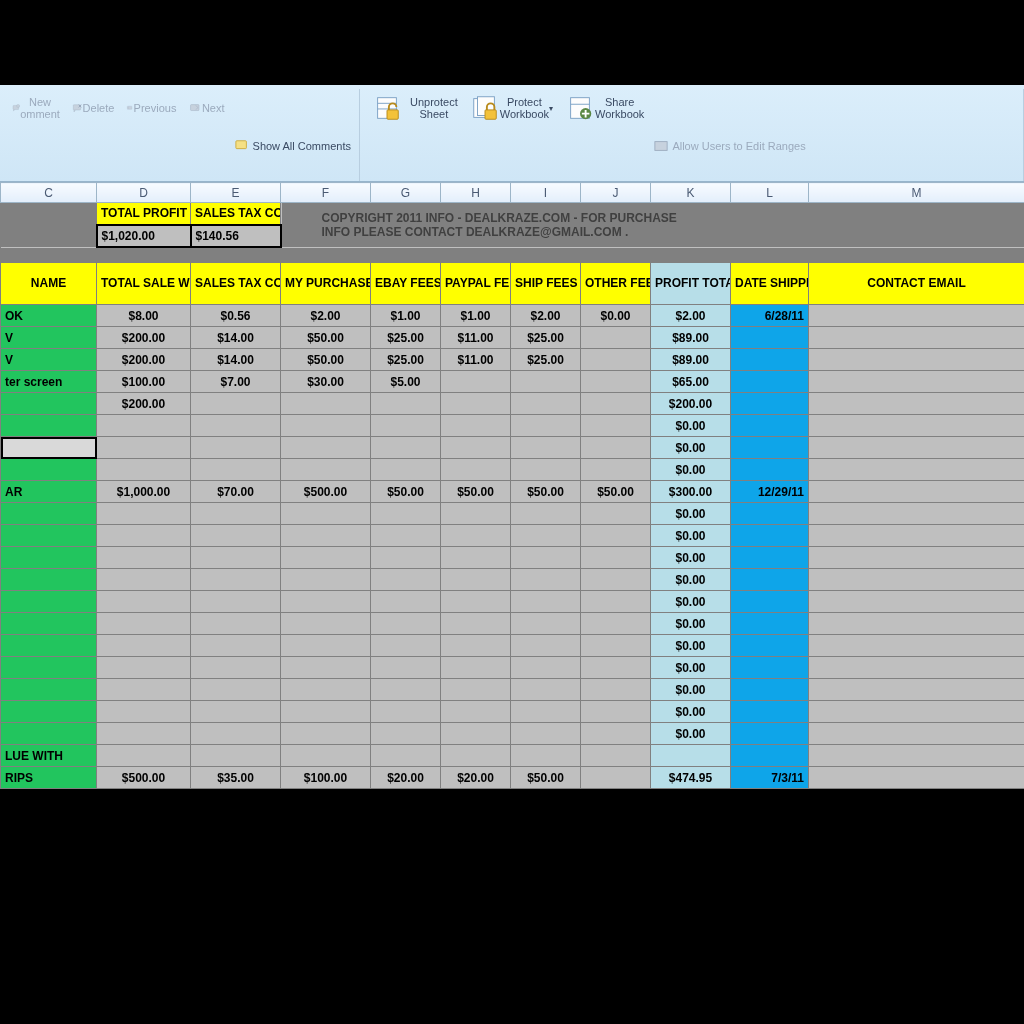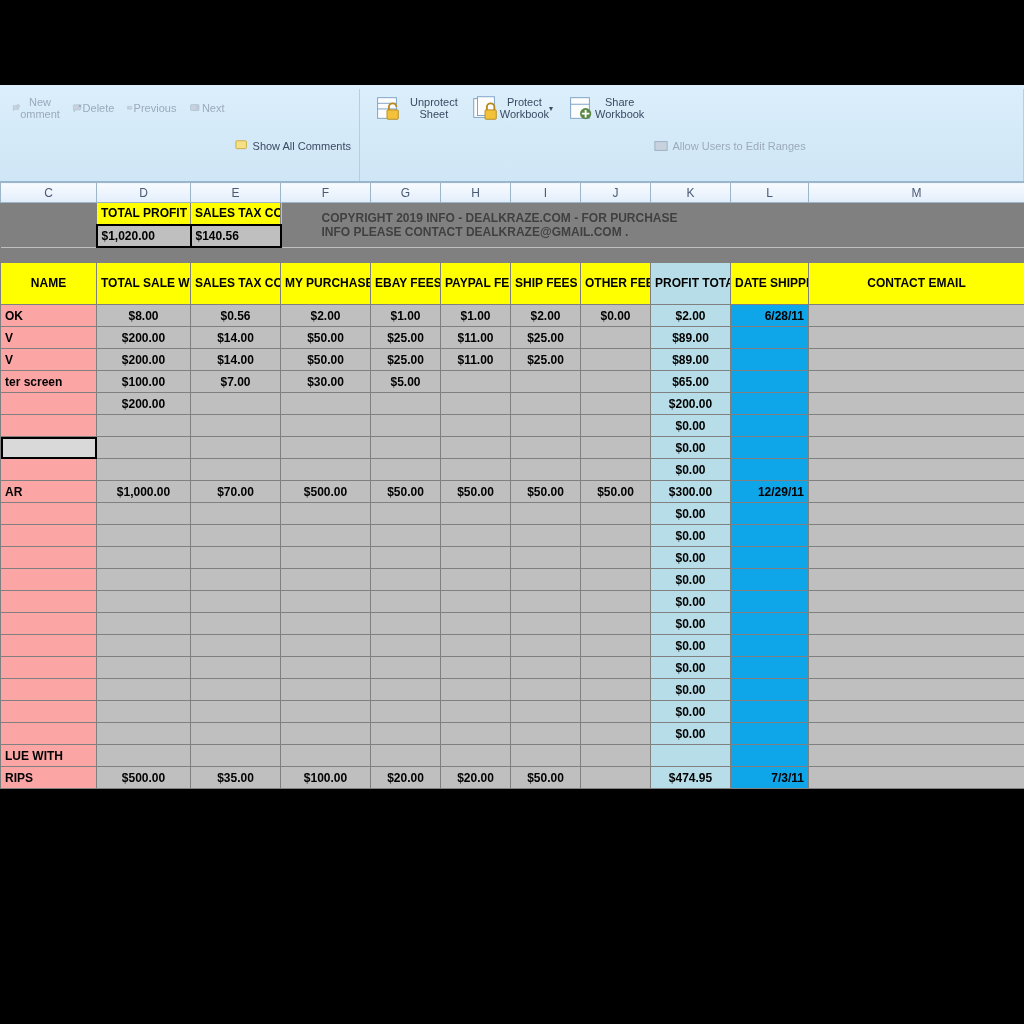--- a/index.html
+++ b/index.html
@@ -109,21 +109,21 @@
     text-align:center;
     font-size:11px;
     line-height:1.05;
     color:#000;
     padding:2px 2px;
     height:42px !important;
     white-space:normal;
   }
   .profitcol { background:#b7dee8 !important; text-align:center; font-weight:bold;}
   td.num { text-align:center; font-weight:bold; background:#bfbfbf;}
-  td.name { text-align:left; font-weight:bold; background:#fca5a5;}
+  td.name { text-align:left; font-weight:bold; background:#22c55e;}
   td.email { background:#bfbfbf;}
   td.date  { background:#0ea5e9; text-align:right; font-weight:bold;}
   .selected-cell { outline:2px solid #000; outline-offset:-2px; background:#d9d9d9 !important;}
 
   
   .cC{width:96px;} .cD{width:94px;} .cE{width:90px;} .cF{width:90px;}
   .cG{width:70px;} .cH{width:70px;} .cI{width:70px;} .cJ{width:70px;}
   .cK{width:80px;} .cL{width:78px;} .cM{width:216px;}
 
 </style>
@@ -267,21 +267,21 @@
           <th>M</th>
         </tr>
       </thead>
       <tbody id="tbody">
 
         <tr>
           <td style="background:#808080;border:1px solid #808080;"></td>
           <td class="kpi-head">TOTAL PROFIT</td>
           <td class="kpi-head">SALES TAX COLLECTED</td>
           <td colspan="8" rowspan="2" class="copy" style="background:#808080;border-color:#808080;padding-left:40px;">
-            <div>COPYRIGHT  2019 INFO -    DEALKRAZE.COM - FOR PURCHASE</div>
+            <div>COPYRIGHT  2011 INFO -    DEALKRAZE.COM - FOR PURCHASE</div>
             <div>INFO PLEASE CONTACT DEALKRAZE@GMAIL.COM .</div>
           </td>
         </tr>
         <tr>
           <td style="background:#808080;border:1px solid #808080;"></td>
           <td class="kpi-val" style="border:2px solid #000;">$1,020.00</td>
           <td class="kpi-val" style="border:2px solid #000;">$140.56</td>
         </tr>
         <tr>
             <td colspan="11" style="background:#808080;border-color:#808080;height:16px;"></td>

